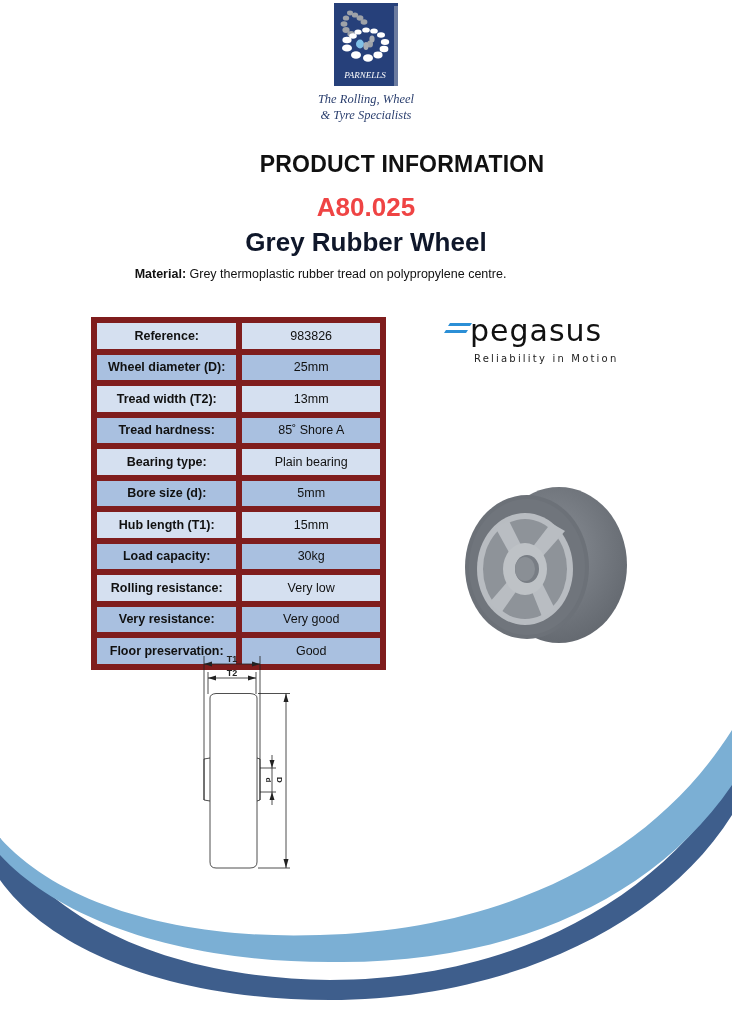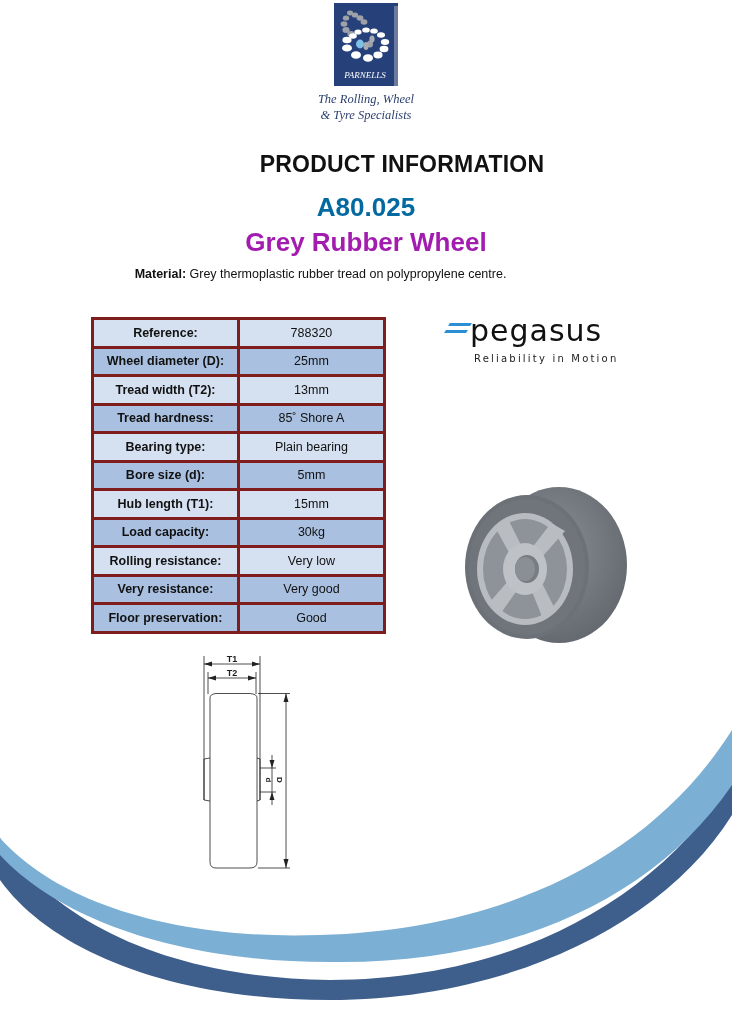--- a/index.html
+++ b/index.html
@@ -11,31 +11,31 @@
     #parnells-logo { left: 334px; top: 3px; width: 64px; height: 83px; }
     #parnells-tagline { left: 290px; top: 91px; width: 152px; text-align: center;
       font-family: "Liberation Serif", "DejaVu Serif", serif; font-style: italic;
       color: #2b3f6e; font-size: 12.5px; line-height: 16px; }
     #parnells-tagline span { display: block; }
 
     
     #doc-title { left: 0; top: 151px; width: 732px; text-align: center;
       font-weight: bold; font-size: 23px; color: #111; letter-spacing: 0.2px; margin-left: 36px; }
     #product-code { left: 0; top: 192px; width: 732px; text-align: center;
-      font-weight: bold; font-size: 26px; color: #0369a1; }
+      font-weight: bold; font-size: 26px; color: #ef4444; }
     #product-name { left: 0; top: 227px; width: 732px; text-align: center;
-      font-weight: bold; font-size: 26px; color: #a21caf; }
+      font-weight: bold; font-size: 26px; color: #0f172a; }
     #material-line { left: 0; top: 267px; width: 641px; text-align: center;
       font-size: 12.5px; color: #111; }
     #material-line b { font-weight: bold; }
 
     
     #spec-table { left: 91px; top: 317px; width: 295px; border-collapse: collapse;
       font-size: 12.5px; }
-    #spec-table td { border: 3px solid #7f1d1d; height: 25.5px; padding: 0;
+    #spec-table td { border: 6px solid #7f1d1d; height: 25.5px; padding: 0;
       text-align: center; vertical-align: middle; }
     #spec-table td.label { width: 146px; font-weight: bold; }
     #spec-table td.value { width: 148px; }
     #spec-table tr.odd td { background: #d5e0f0; }
     #spec-table tr.even td { background: #a9c0e0; }
 
     
     #pegasus-logo { left: 444px; top: 315px; width: 175px; height: 54px; }
 
     
@@ -93,21 +93,21 @@
 
 <div id="doc-title" class="abs">PRODUCT INFORMATION</div>
 <div id="product-code" class="abs">A80.025</div>
 <div id="product-name" class="abs">Grey Rubber Wheel</div>
 <div id="material-line" class="abs"><b>Material:</b><span> Grey thermoplastic rubber tread on polypropylene centre.</span></div>
 
 <table id="spec-table" class="abs">
   <tbody>
     <tr class="odd">
         <td class="label">Reference:</td>
-        <td class="value">788320</td>
+        <td class="value">983826</td>
       </tr>
     <tr class="even">
         <td class="label">Wheel diameter (D):</td>
         <td class="value">25mm</td>
       </tr>
     <tr class="odd">
         <td class="label">Tread width (T2):</td>
         <td class="value">13mm</td>
       </tr>
     <tr class="even">

